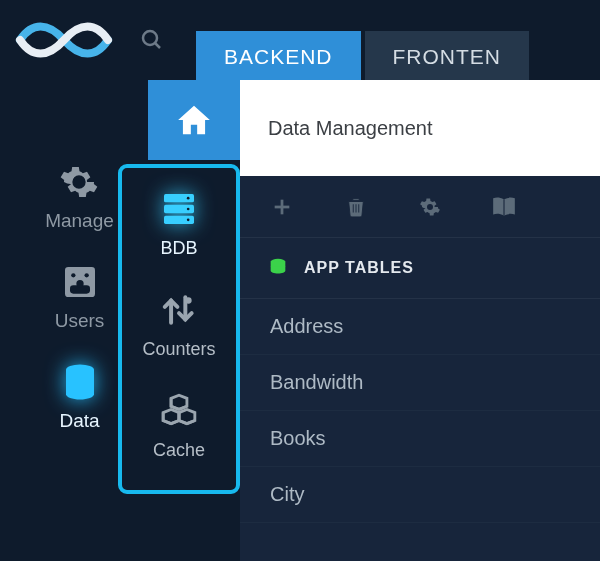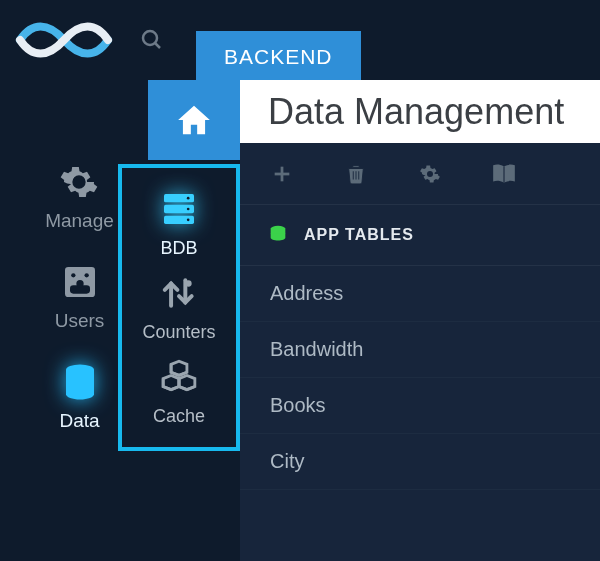--- a/index.html
+++ b/index.html
@@ -79,46 +79,46 @@
   .home-tile {
     width: 92px; height: 80px;
     background:#2f8fd8;
     display:flex; align-items:center; justify-content:center;
     color:#fff;
     margin-left: 30px;
   }
   .sidebar2 {
     margin-top: 4px;
     border: 4px solid #17b9ee;
-    border-radius: 0;
-    padding: 20px 8px 20px;
-    display:flex; flex-direction:column; align-items:center; gap: 13px;
+    border-radius: 9px;
+    padding: 20px 8px 29px;
+    display:flex; flex-direction:column; align-items:center; gap: 30px;
     width: 122px;
   }
   .sub-item {
     display:flex; flex-direction:column; align-items:center; gap:8px;
     color:#b5bec7; font-size:18px; cursor:pointer;
   }
   .sub-item .icon { width:42px; height:42px; display:flex; align-items:center; justify-content:center; color:#9aa5af; }
   .sub-item.active { color:#e8f6ff; }
   .sub-item.active .icon { color:#38cfff; filter: drop-shadow(0 0 10px rgba(56,207,255,0.9)); }
 
   
   .content {
     flex:1;
     background:#17253b;
     display:flex; flex-direction:column;
   }
   .page-header {
-    height:63px;
+    height:96px;
     background:#fff;
     color:#3b3f44;
     display:flex; align-items:center;
     padding:0 28px;
-    font-size:36px;
+    font-size:20px;
     font-weight:400;
   }
   .toolbar {
     height:62px;
     display:flex; align-items:center;
     gap:46px;
     padding:0 28px;
     color:#5c6b79;
     border-bottom: 1px solid #243247;
   }
@@ -154,20 +154,21 @@
     </svg>
   </div>
   <div class="search-btn">
     <svg width="24" height="24" viewBox="0 0 24 24" fill="none" stroke="currentColor" stroke-width="2.5">
         <circle cx="10" cy="10" r="7"></circle>
         <line x1="20" y1="20" x2="15" y2="15"></line>
       </svg>
   </div>
   <div class="tabs">
     <div class="tab active">BACKEND</div>
+    <div class="tab">FRONTEN</div>
   </div>
 </div>
 
 <div class="layout">
 
   <div class="sidebar1">
     <div class="nav-item">
       <span class="icon">
         <svg width="40" height="40" viewBox="0 0 24 24" fill="currentColor">
             <path d="M12 8a4 4 0 100 8 4 4 0 000-8zm9 4a7 7 0 01-.1 1.2l2.1 1.6-2 3.4-2.5-1a7 7 0 01-2 1.2l-.4 2.6h-4l-.4-2.6a7 7 0 01-2-1.2l-2.5 1-2-3.4 2.1-1.6A7 7 0 013 12a7 7 0 01.1-1.2L1 9.2l2-3.4 2.5 1a7 7 0 012-1.2L7.9 3h4l.4 2.6a7 7 0 012 1.2l2.5-1 2 3.4-2.1 1.6c.1.4.1.8.1 1.2z"></path>

